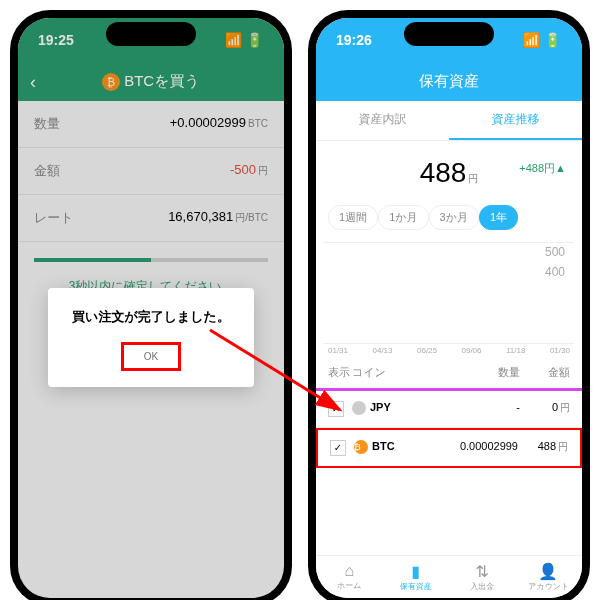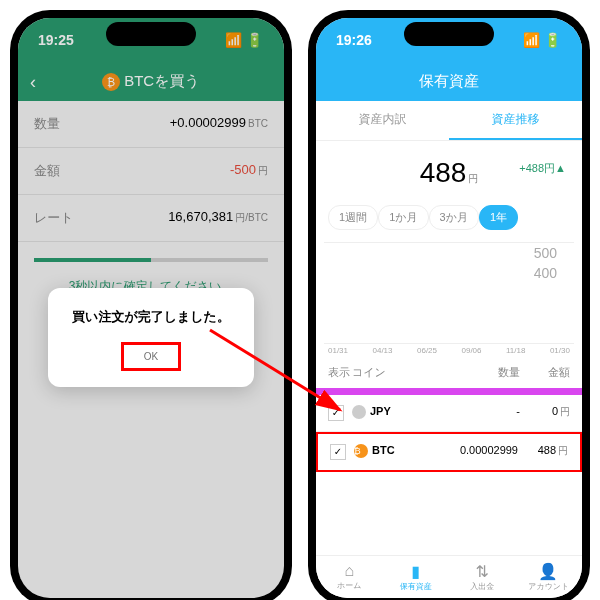--- a/index.html
+++ b/index.html
@@ -15,38 +15,38 @@
 .lbl{color:#888}
 .neg{color:#e74c3c}
 .sm{font-size:10px;color:#888;margin-left:2px}
 .prog{height:4px;background:#d0d0d0;margin:16px}
 .prog-fill{height:100%;width:50%;background:#2a9b6f}
 .confirm{text-align:center;color:#2a9b6f;font-size:12px;margin-bottom:20px}
 .btns{display:flex;gap:20px;padding:0 30px}
 .btn-o{flex:1;height:36px;border:1px solid #2a9b6f;border-radius:18px;background:#fff}
 .btn-f{flex:1;height:36px;border-radius:18px;background:#2a9b6f}
 .dim{position:absolute;inset:0;background:rgba(0,0,0,0.12)}
-.modal{position:absolute;top:270px;left:30px;right:30px;background:#fff;border-radius:12px;padding:20px 16px 16px;text-align:center;box-shadow:0 4px 20px rgba(0,0,0,0.2)}
+.modal{position:absolute;top:270px;left:30px;right:30px;background:#fff;border-radius:4px;padding:20px 16px 16px;text-align:center;box-shadow:0 4px 20px rgba(0,0,0,0.2)}
 .modal-t{font-size:13px;font-weight:600;margin-bottom:16px}
 .ok{display:inline-block;padding:6px 20px;color:#737373;font-size:10px;border:3px solid #ff0000;font-weight:500}
 .hdr2{background:#29b6f6;color:#fff;text-align:center;padding:10px;font-size:15px}
 .s2{background:#fff}
 .tabs{display:flex;border-bottom:1px solid #eee}
 .tab{flex:1;text-align:center;padding:10px;font-size:12px;color:#999}
 .tab.act{color:#29b6f6;border-bottom:2px solid #29b6f6}
 .bal{text-align:center;padding:16px;position:relative}
 .bal-v{font-size:28px;font-weight:400}
 .bal-c{position:absolute;right:16px;top:20px;color:#2a9b6f;font-size:11px}
 .periods{display:flex;padding:0 12px 12px;font-size:11px}
 .pd{padding:4px 10px;color:#888;border:1px solid #eee;border-radius:12px}
 .pd.act{background:#29b6f6;color:#fff;border-color:#29b6f6}
 .chart{height:100px;border-top:1px solid #eee;border-bottom:1px solid #eee;position:relative;margin:0 8px}
-.chart-y{position:absolute;right:17px;font-size:14px;color:#aaa}
+.chart-y{position:absolute;right:9px;font-size:12px;color:#aaa}
 .chart-x{display:flex;justify-content:space-between;font-size:8px;color:#aaa;padding:2px 12px}
-.th{display:flex;padding:8px 12px;font-size:11px;color:#888;border-bottom:7px solid #d946ef}
+.th{display:flex;padding:8px 12px;font-size:11px;color:#888;border-bottom:3px solid #d946ef}
 .tr{display:flex;padding:10px 12px;font-size:11px;border-bottom:1px solid #eee}
 .c1{width:24px}.c2{flex:1}.c3{width:80px;text-align:right}.c4{width:50px;text-align:right}
 .cb{width:14px;height:14px;border:1px solid #ccc;display:inline-block;vertical-align:middle;text-align:center;font-size:10px;line-height:14px}
 .hlr{border:2px solid #ff0000}
 .nav{position:absolute;bottom:0;left:0;right:0;display:flex;background:#fff;border-top:1px solid #eee;padding:6px 0}
 .ni{flex:1;text-align:center;font-size:8px;color:#999}
 .ni.act{color:#29b6f6}
 .ni-i{font-size:16px;display:block}
 .arrow{position:absolute;top:330px;left:210px;width:160px;height:100px;pointer-events:none;z-index:200}
 .arrow svg{overflow:visible}

